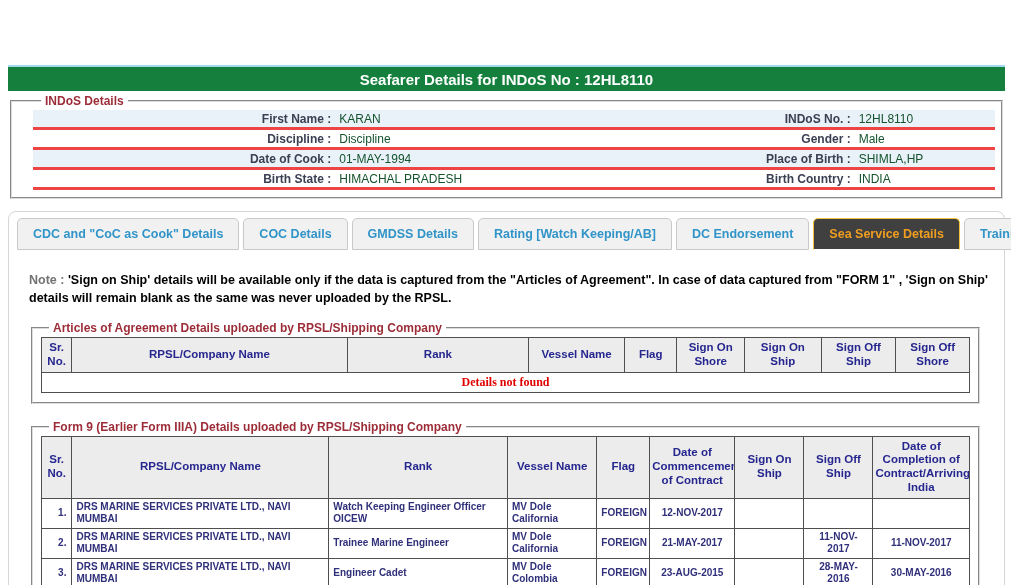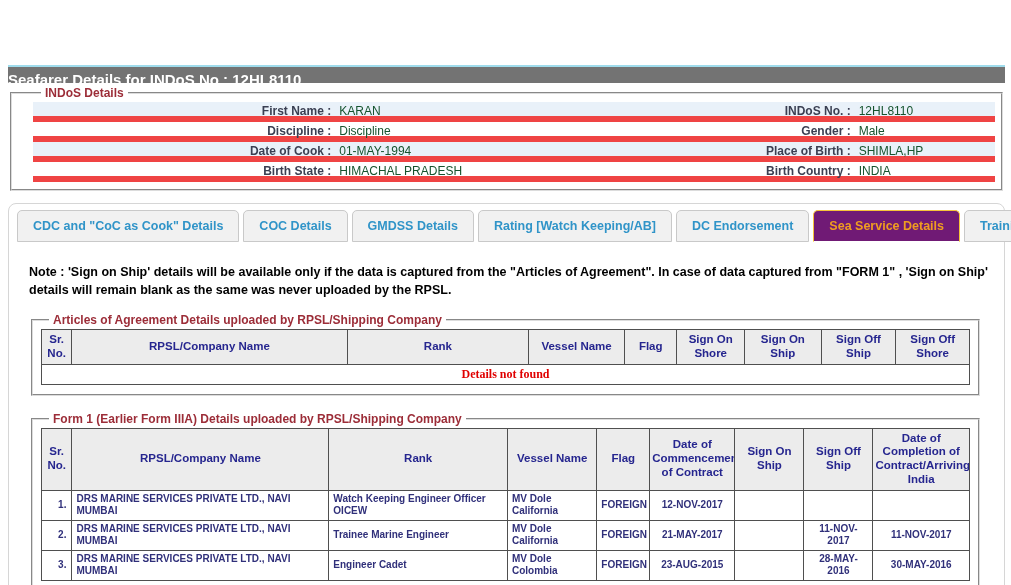--- a/index.html
+++ b/index.html
@@ -2,63 +2,63 @@
 <html><head>
 <meta charset="utf-8">
 <style>
   * { box-sizing: border-box; }
   html,body { margin:0; padding:0; background:#fff; font-family:"Liberation Sans", sans-serif; }
   .page { width:1011px; height:585px; position:relative; padding-top:65px; }
   .content { margin:0 6px 0 8px; }
 
   
   .header-bar {
-    height:18px; line-height:25px; background:#737373; color:#fff;
-    text-align:left; font-weight:bold; font-size:15px;
+    height:26px; line-height:25px; background:#15803d; color:#fff;
+    text-align:center; font-weight:bold; font-size:15px;
     border-top:2px solid #9fdcec;
   }
 
   
   fieldset {
     border:2px groove #dcdcdc; margin:3px 2px 0 2px; padding:2px 6px 7px 21px;
   }
   legend {
     color:#9c2d38; font-weight:bold; font-size:12px; padding:0 4px; margin-left:8px;
   }
 
   
-  .irow { display:flex; height:20px; line-height:18px; font-size:12px; border-bottom:6px solid #ef4444; }
+  .irow { display:flex; height:20px; line-height:18px; font-size:12px; border-bottom:3px solid #ef4444; }
   .irow.alt { background:#e9f1f9; }
   .half { width:50%; display:flex; }
   .half .lbl { flex:0 0 62%; text-align:right; font-weight:bold; color:#3a3f52; }
   .half.rgt .lbl { flex:0 0 70%; }
   .half .val { padding-left:8px; color:#14532d; }
 
   
   .tab-panel {
     margin:12px 0 0 0; border:1px solid #d6d6d6; border-radius:8px;
     background:#fff; min-height:366px; padding-bottom:20px;
   }
   .tabs { display:flex; gap:4px; padding:6px 0 0 8px; }
   .tab {
     background:#f1f1f1; border:1px solid #c9c9c9; border-radius:5px 5px 0 0;
     padding:8px 15px; color:#3094c8; font-weight:bold; font-size:12.5px;
     cursor:pointer; white-space:nowrap;
   }
   .tab.active {
-    background:#701a75; border-color:#f5c33b; border-bottom-color:#fff;
+    background:#404040; border-color:#f5c33b; border-bottom-color:#fff;
     color:#ef9d20;
   }
 
   
   .note {
     margin:22px 14px 14px 20px; font-size:12.5px; font-weight:bold;
     color:#000; line-height:1.4;
   }
-  .note .note-prefix { color:#000000; }
+  .note .note-prefix { color:#737373; }
 
   
   .tbl-fieldset { margin:12px 24px 0 22px; padding:2px 8px 9px 8px; }
   table { width:100%; border-collapse:collapse; table-layout:fixed; }
   th, td { border:1px solid #4f4f4f; overflow:hidden; }
   th {
     background:#ececec; color:#26268f; font-size:11.5px; font-weight:bold;
     text-align:center; padding:3px 2px; line-height:1.2;
   }
   td { color:#30307a; font-size:10px; font-weight:bold; padding:2px 4px; line-height:1.25; }
@@ -165,21 +165,21 @@
           </thead>
           <tbody>
             <tr>
               <td class="empty-msg" colspan="9">Details not found</td>
             </tr>
           </tbody>
         </table>
       </fieldset>
 
       <fieldset class="tbl-fieldset" style="margin-top:16px">
-        <legend>Form 1 (Earlier Form IIIA) Details uploaded by RPSL/Shipping Company</legend>
+        <legend>Form 9 (Earlier Form IIIA) Details uploaded by RPSL/Shipping Company</legend>
         <table class="f1-table">
           <colgroup>
             <col style="width:30px">
               <col style="width:253px">
               <col style="width:176px">
               <col style="width:88px">
               <col style="width:52px">
               <col style="width:84px">
               <col style="width:68px">
               <col style="width:68px">

